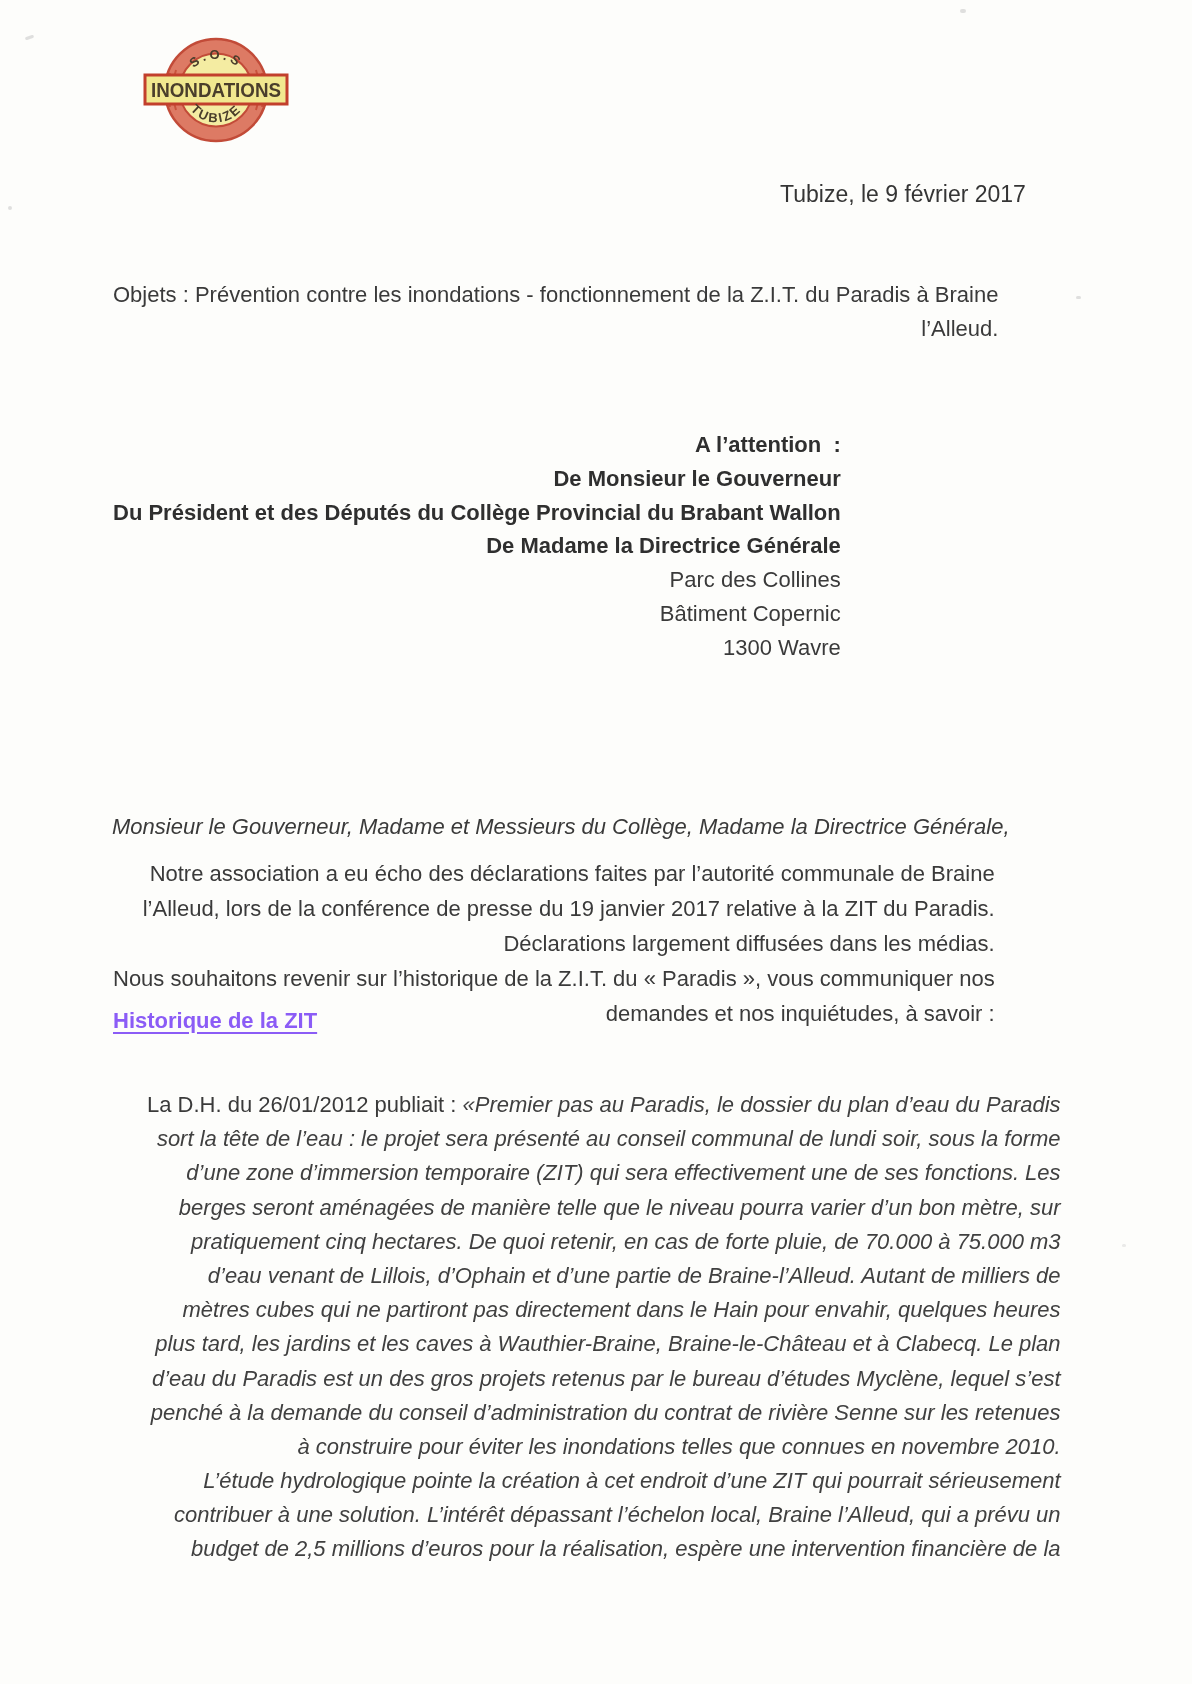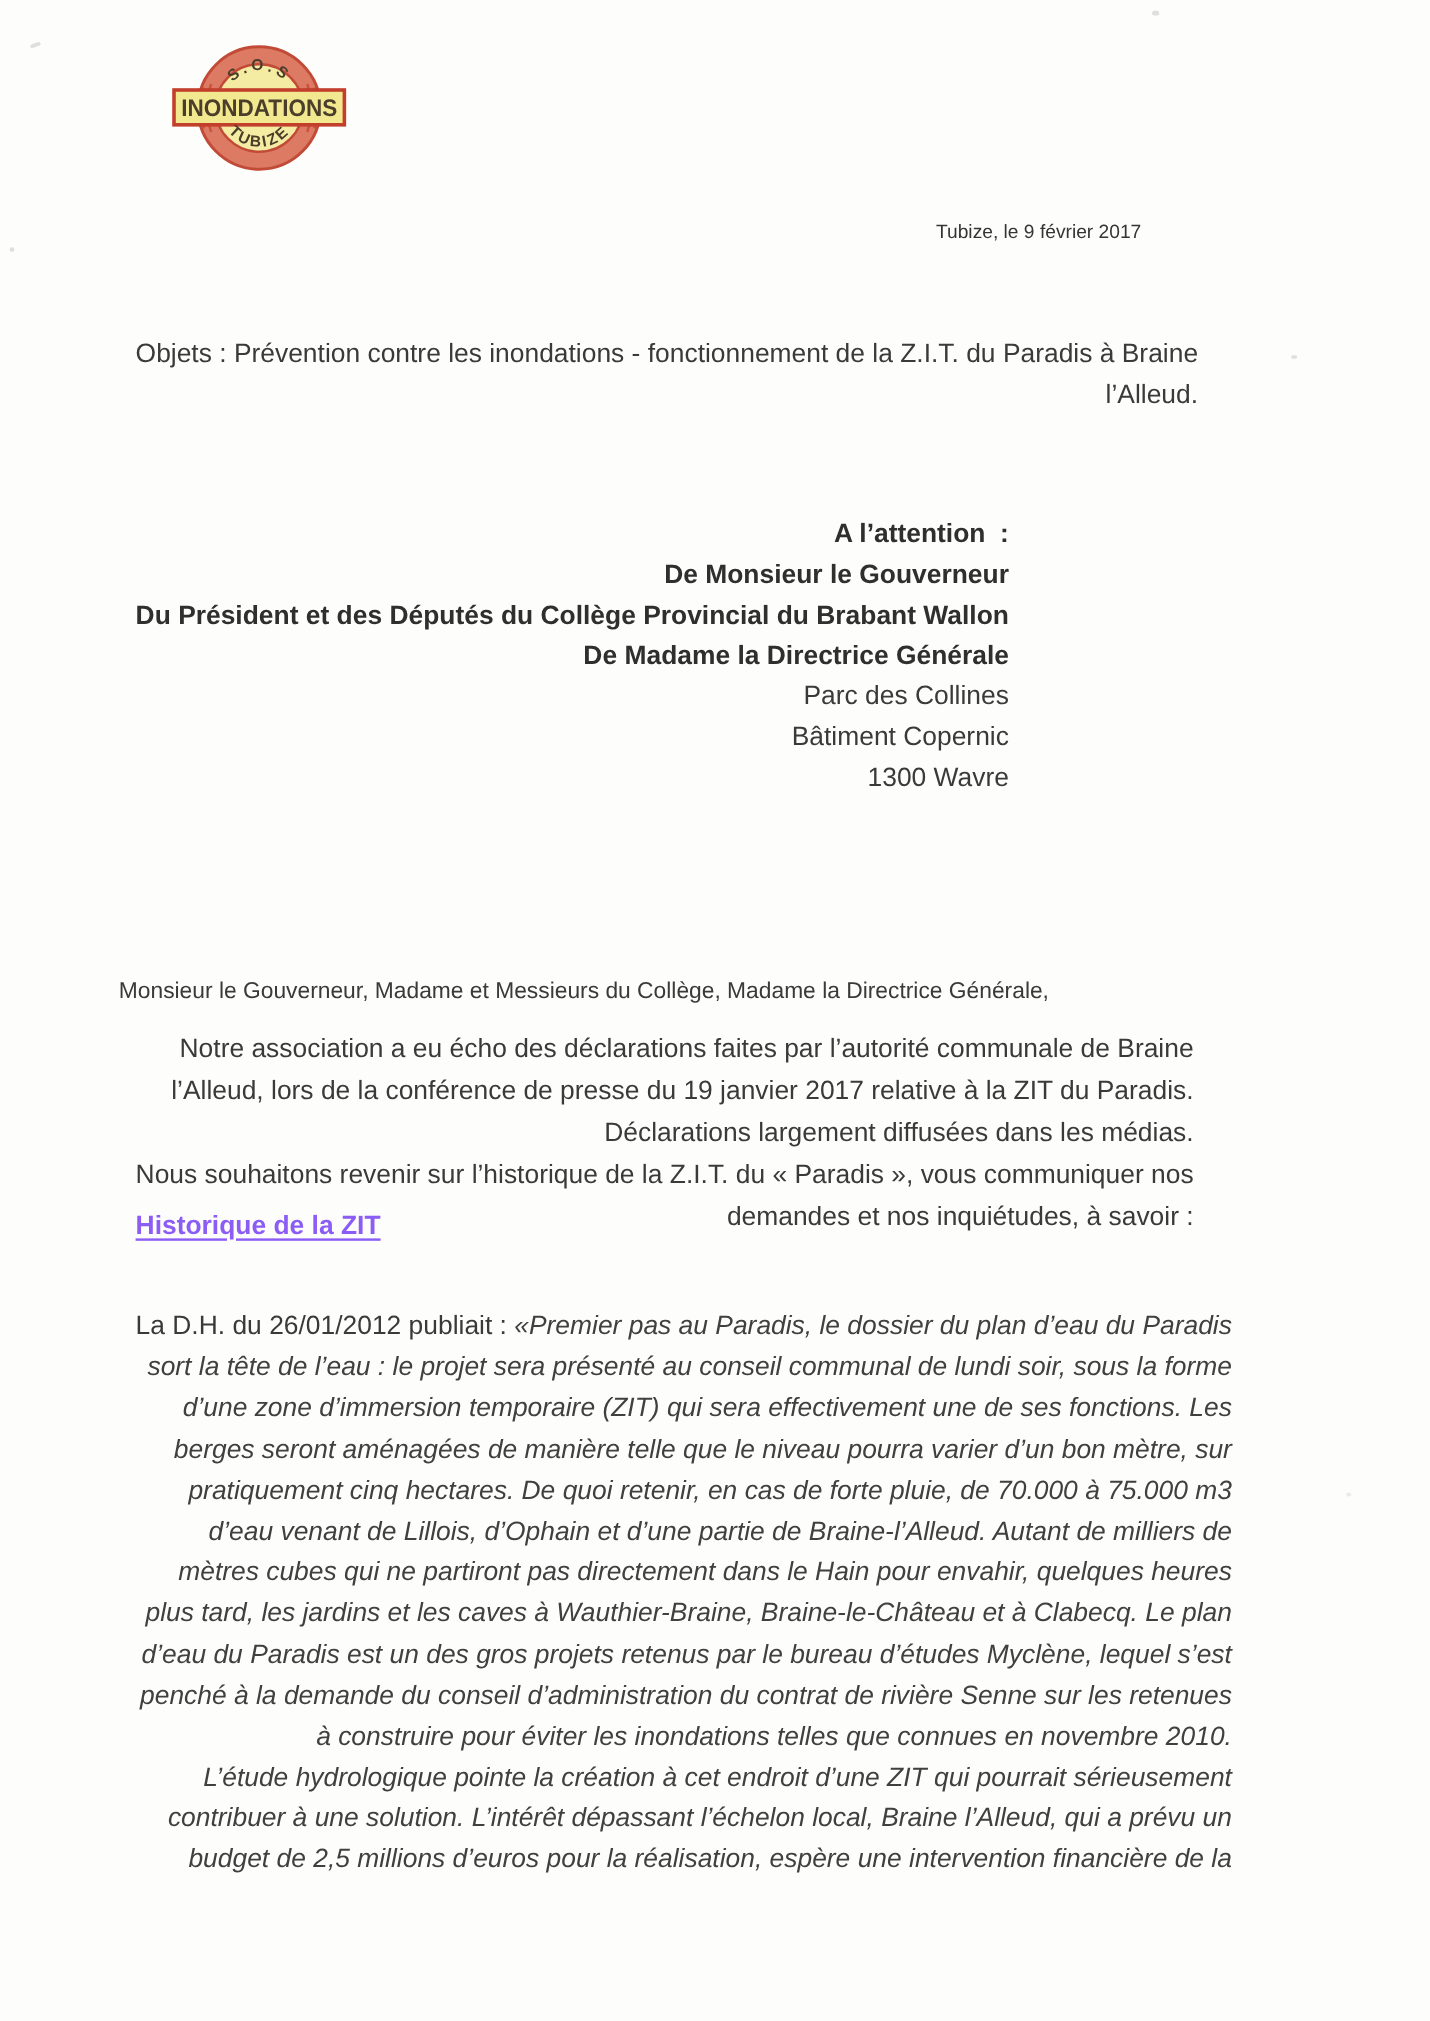--- a/index.html
+++ b/index.html
@@ -13,32 +13,32 @@
   }
   .block{position:absolute;left:113px;text-align:right;}
   .line{height:34px;line-height:34px;font-size:22px;white-space:pre;}
   .recipient .line{height:33.8px;line-height:33.8px;}
   .intro .line{height:35px;line-height:35px;}
   .quote .line{height:34.2px;line-height:34.2px;}
   .b{font-weight:700;color:#2f2f2f;}
   .it{font-style:italic;color:#404040;}
   .date-line{
     position:absolute;left:780px;top:180px;
-    font-size:16px;line-height:28px;color:#353535;
+    font-size:23px;line-height:28px;color:#353535;
   }
   .subject{top:278px;}
   .recipient{top:428px;}
-  .salutation{position:absolute;left:99px;top:810px;font-size:19px;line-height:34px;white-space:pre;}
+  .salutation{position:absolute;left:112px;top:810px;font-size:22px;line-height:34px;white-space:pre;font-style:italic;}
   .intro{top:856px;}
   .heading{
     position:absolute;left:113px;top:1008px;
     font-size:22px;font-weight:700;color:#8b5cf6;
     text-decoration:underline;text-underline-offset:4px;
   }
-  .quote{top:1088px;}
+  .quote{top:1088px;margin-left:34px;}
   .logo{position:absolute;left:143px;top:33px;width:146px;height:114px;}
   .speck{position:absolute;background:#c6c6c6;opacity:.55;border-radius:2px;}
 </style>
 </head>
 <body>
 
 <div class="page">
 
   <svg class="logo" viewBox="0 0 146 114">
     <defs>

